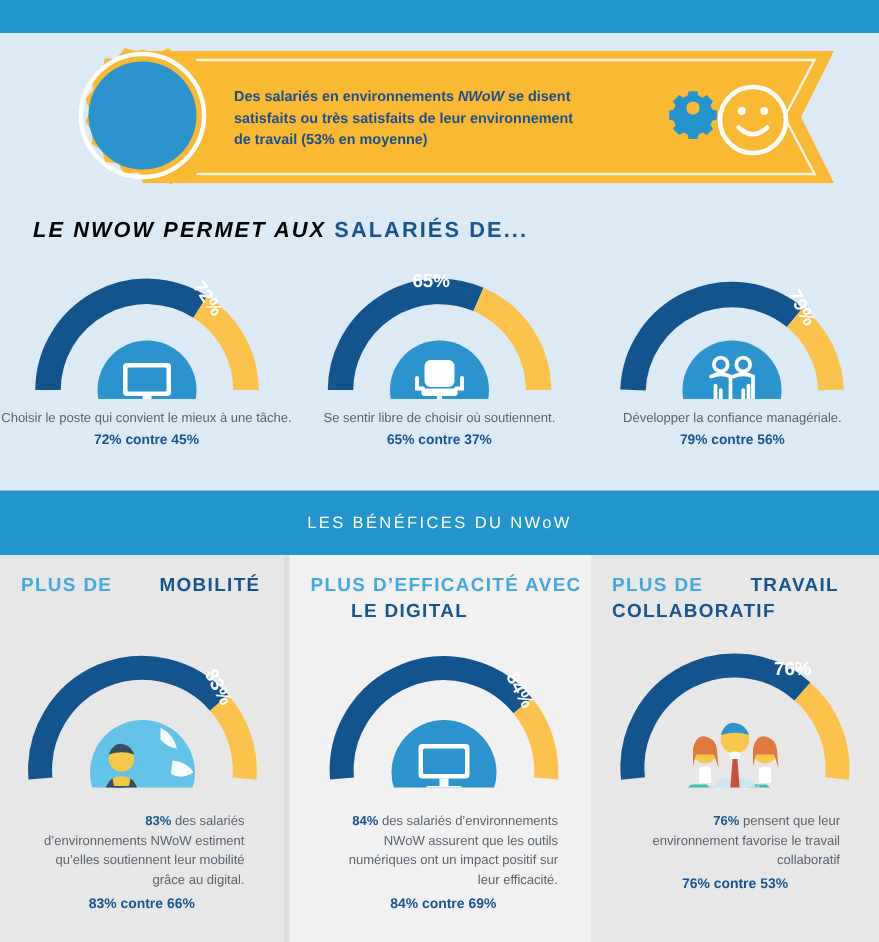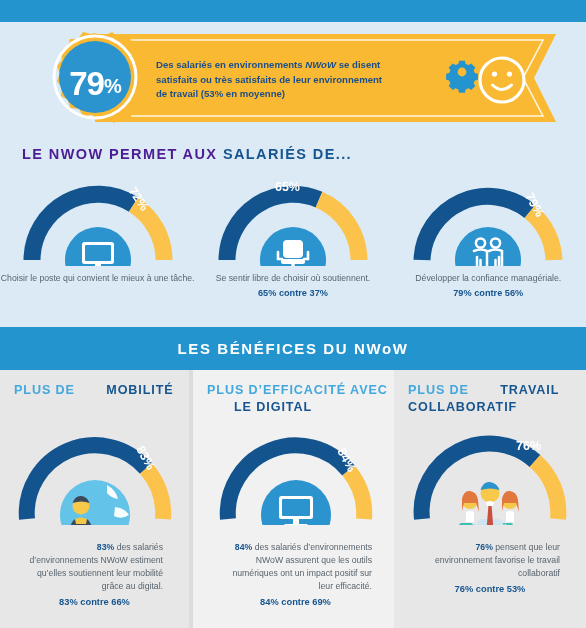--- a/index.html
+++ b/index.html
@@ -44,21 +44,21 @@
   }
   .hero-text i { font-style: italic; }
   .hero-icons {
     position: absolute; left: 444px; top: 32px; width: 104px; height: 52px;
   }
   
   .sec-title {
     position: absolute; left: 22px;
     font-size: 14.5px; font-weight: bold; letter-spacing: 1.4px;
   }
-  .sec-title .lt { color: #4c1d95; }
+  .sec-title .lt { color: #000000; font-style: italic; }
   .sec-title .dk { color: #16558f; }
   #title-1 { top: 146px; }
   
   .gauge-row { position: absolute; left: 0; width: 586px; }
   #row1 { top: 178px; height: 135px; }
   .gcell {
     position: absolute; top: 0; width: 195.3px; height: 100%;
     text-align: center;
   }
   .gcell.c1 { left: 0; }
@@ -79,21 +79,21 @@
     margin-top: 3px;
   }
   
   .band {
     position: absolute; left: 0; top: 327px;
     width: 586px; height: 43px;
     background: #2494cf;
     display: flex; align-items: center; justify-content: center;
   }
   .band-title {
-    color: #ffffff; font-size: 15px; font-weight: bold; letter-spacing: 1.6px;
+    color: #ffffff; font-size: 11px; font-weight: normal; letter-spacing: 1.6px;
   }
   
   .panels {
     position: absolute; left: 0; top: 370px;
     width: 586px; height: 258px;
     background: #e7e7e7;
   }
   .panel {
     position: absolute; top: 0; height: 258px;
   }
@@ -135,26 +135,20 @@
         <path d="M0,-50 L9,-47 L17,-51 L24,-45 L33,-47 L38,-40 L47,-40 L49,-32 L56,-28
                  L55,-20 L60,-13 L57,-6 L60,2 L55,8 L56,17 L49,21 L47,29 L39,29 L34,36
                  L26,34 L19,40 L12,36 L3,38 L-3,32 L-12,33 L-16,26 L-25,25 L-27,17
                  L-34,13 L-33,5 L-38,-2 L-35,-9 L-38,-17 L-33,-23 L-34,-32 L-27,-36
                  L-25,-44 L-17,-44 L-12,-51 L-4,-49 Z" fill="#f9b933"></path>
         <circle cx="0" cy="-6" r="41" fill="none" stroke="#ffffff" stroke-width="3"></circle>
         <circle cx="0" cy="-6" r="36" fill="#2b93cd"></circle>
       </g>
     </svg>
 
-    <div class="hero-badge">
-      <div class="pct">
-        <span class="big">79</span>
-          <span class="sml">%</span>
-      </div>
-    </div>
 
     <div class="hero-text">
       <span>Des salariés en environnements </span><i>NWoW</i><span> se disent</span><br>
       <span>satisfaits ou très satisfaits de leur environnement</span><br>
       <span>de travail (53% en moyenne)</span>
     </div>
 
     <div class="hero-icons">
       <svg width="104" height="52" viewBox="0 0 104 52">
 
@@ -191,20 +185,21 @@
           <g transform="translate(80,78)">
             <rect x="-16" y="-14" width="32" height="22" rx="2.5" fill="#ffffff"></rect>
             <rect x="-13" y="-11" width="26" height="16" rx="1" fill="#2b93cd"></rect>
             <rect x="-3" y="8" width="6" height="5" fill="#ffffff"></rect>
             <rect x="-11" y="13" width="22" height="3.4" rx="1.6" fill="#ffffff"></rect>
           </g>
         </svg>
         <div class="gauge-label" style="left:108px; top:14px; transform: rotate(56deg);">72%</div>
       </div>
       <div class="cap" style="margin-top:6px;">Choisir le poste qui convient le mieux à une tâche.</div>
+      <div class="cap-cmp">72% contre 45%</div>
     </div>
 
     <div class="gcell c2">
       <div class="gwrap" style="width:160px;height:88px;">
         <svg width="160" height="88" viewBox="0 0 160 88">
           <path d="M14,82 A66,66 0 0 1 106,21.6" fill="none" stroke="#13548f" stroke-width="17"></path>
           <path d="M106,21.6 A66,66 0 0 1 146,82" fill="none" stroke="#fbc34c" stroke-width="17"></path>
           <circle cx="80" cy="82" r="33" fill="#2b93cd"></circle>
           <g transform="translate(80,78)">
             <rect x="-10" y="-16" width="20" height="18" rx="4" fill="#ffffff"></rect>

